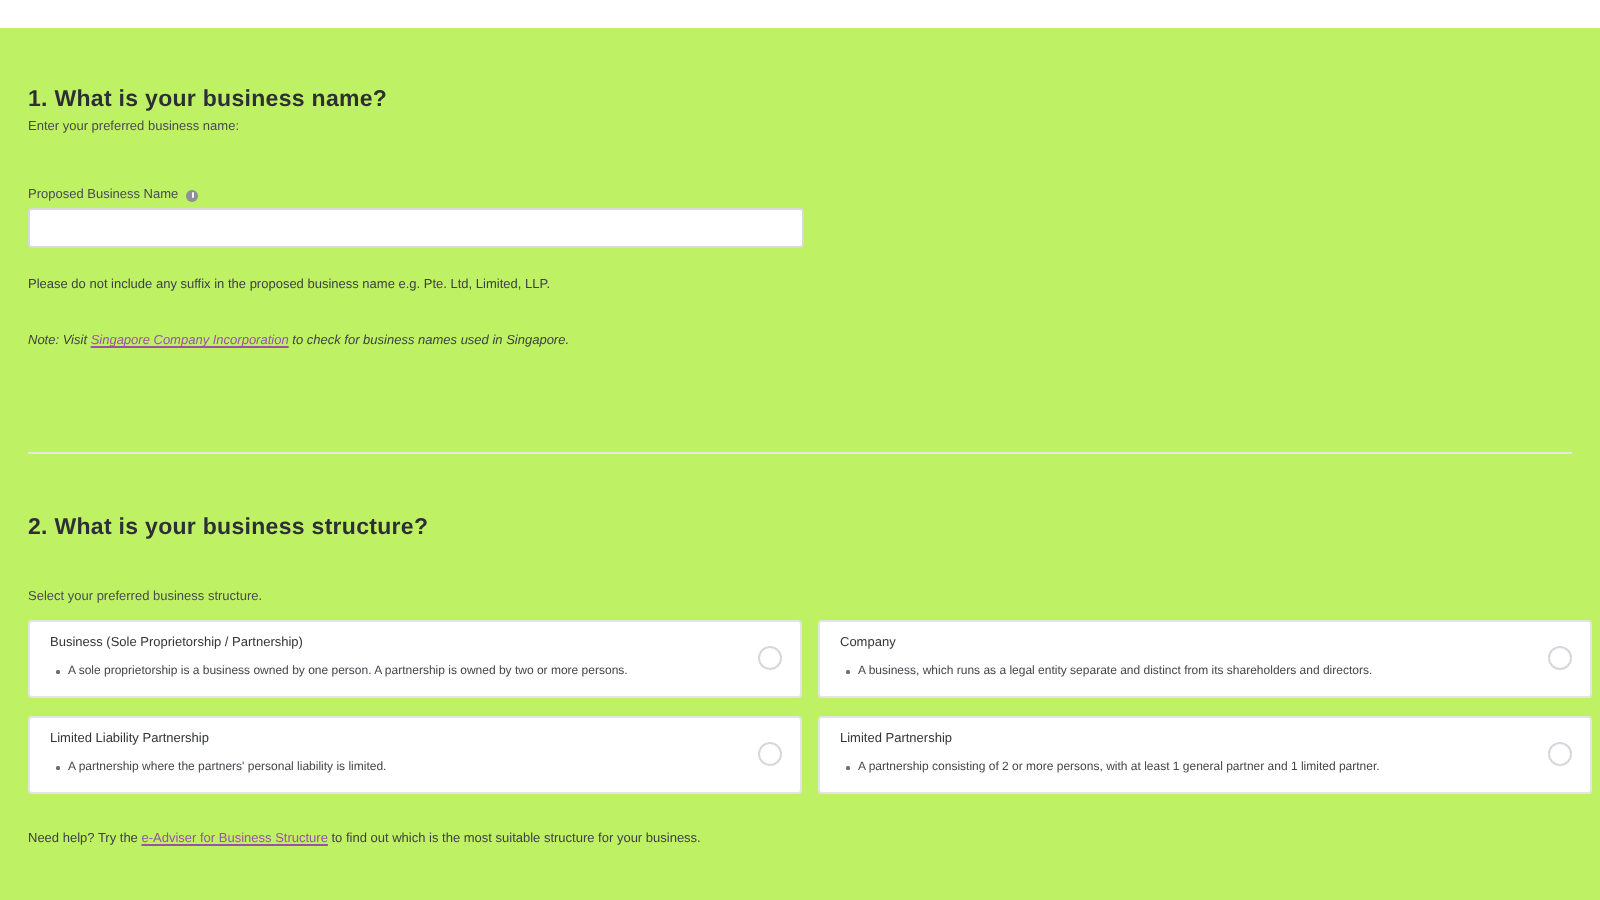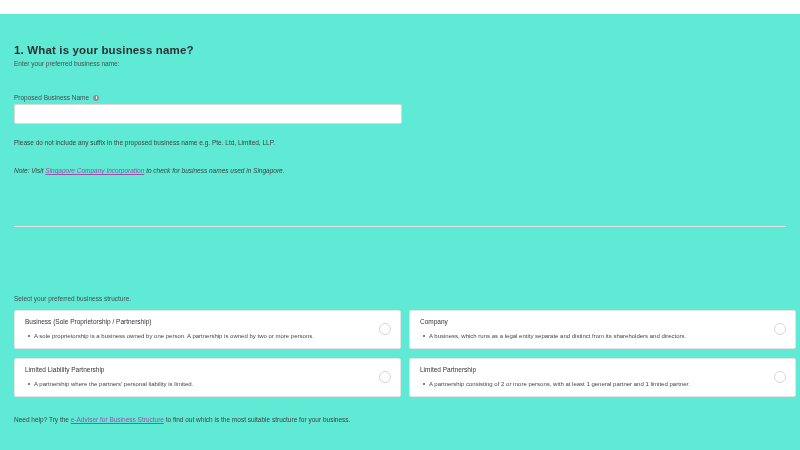--- a/index.html
+++ b/index.html
@@ -13,21 +13,21 @@
     font-family: "Liberation Sans", sans-serif;
     color: #33343a;
     overflow: hidden;
   }
   .page {
     position: absolute;
     left: 0;
     top: 14px;
     width: 800px;
     height: 436px;
-    background: #5eead4;
+    background: #bef264;
     box-sizing: border-box;
   }
   .top-strip {
     position: absolute;
     left: 0; top: 0;
     width: 800px; height: 14px;
     background: #ffffff;
   }
 
   .section {
@@ -232,20 +232,21 @@
 
     <div class="note">
       <span>Note: Visit </span><a class="link">Singapore Company Incorporation</a><span> to check for business names used in Singapore.</span>
     </div>
   </div>
 
   <div class="divider divider-1"></div>
 
   <div class="section section-2"></div>
 
+  <div class="q-heading q2-heading">2. What is your business structure?</div>
   <div class="q-sub q2-sub">Select your preferred business structure.</div>
 
   <div class="options-grid">
 
     <div class="option-card">
       <div class="option-title">Business (Sole Proprietorship / Partnership)</div>
       <div class="option-desc">A sole proprietorship is a business owned by one person. A partnership is owned by two or more persons.</div>
       <span class="radio"></span>
     </div>
 

